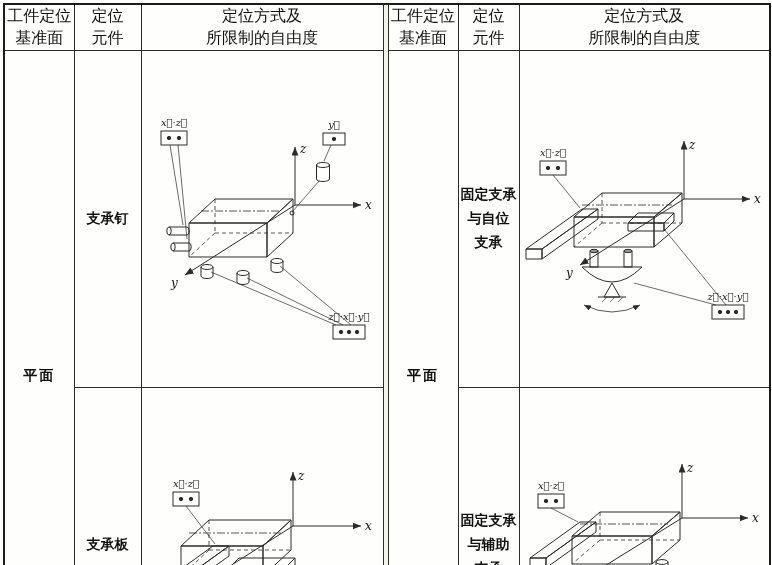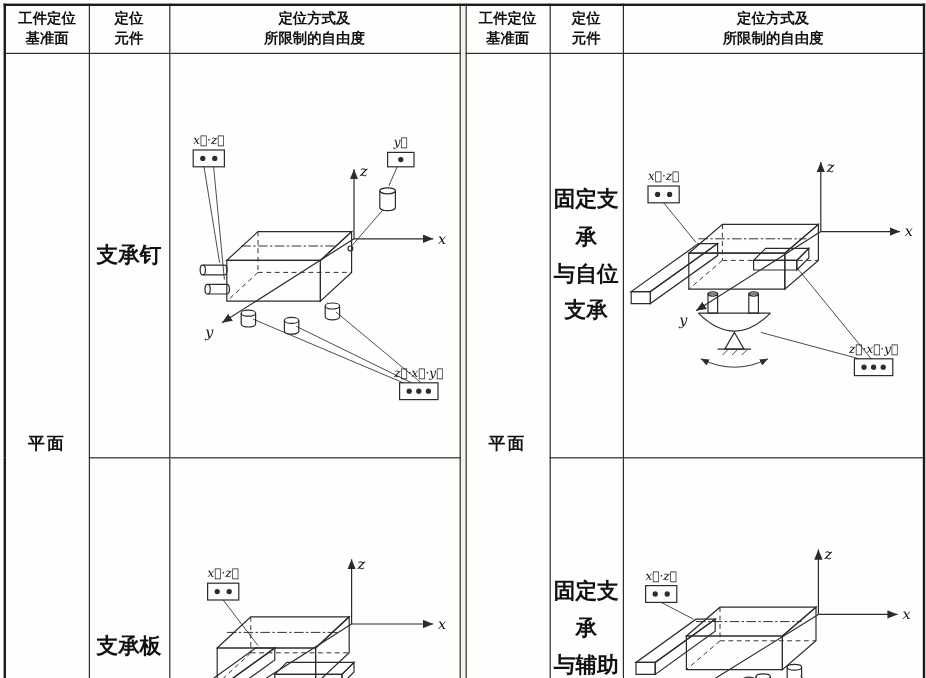--- a/index.html
+++ b/index.html
@@ -19,26 +19,26 @@
     border: 2px solid #1b1b1b;
     background: #fefefc;
   }
   .loc th, .loc td {
     border: 1px solid #2b2b2b;
     text-align: center;
     vertical-align: middle;
     padding: 0;
     white-space: pre-line;
   }
-  .loc th { font-weight: 700; font-size: 12px; line-height: 1.4; }
+  .loc th { font-weight: 400; font-size: 16px; line-height: 1.4; }
   tr.hdr { height: 40px; }
   tr.r1  { height: 268px; }
   tr.r2  { height: 246px; }
   td.datum { font-size: 14px; font-weight: 600; letter-spacing: 2px; }
-  td.elem  { font-size: 18px; font-weight: 600; line-height: 1.7; }
+  td.elem  { font-size: 14px; font-weight: 600; line-height: 1.7; }
   td.divider {
     border-left: 1px solid #2b2b2b;
     border-right: 1px solid #2b2b2b;
     background: #f3f3ee;
     padding: 0;
   }
   td.diag { padding: 0; }
   td.diag svg { display: block; margin: 0 auto; }
   svg text {
     font-family: "DejaVu Serif", serif;

